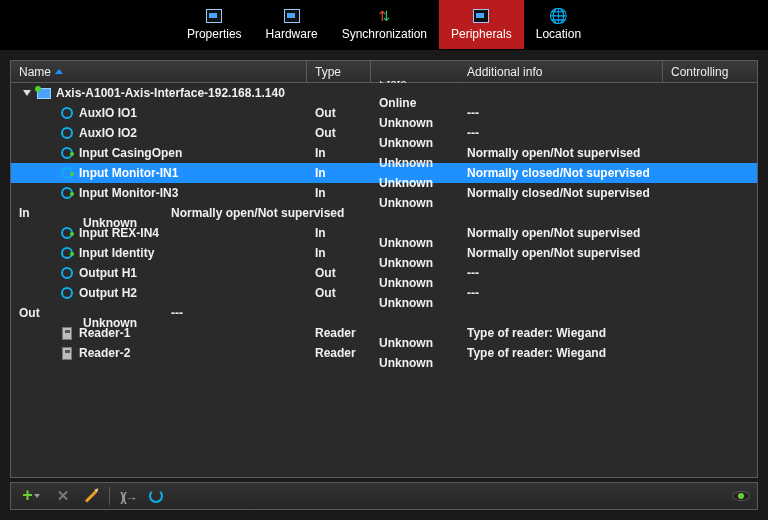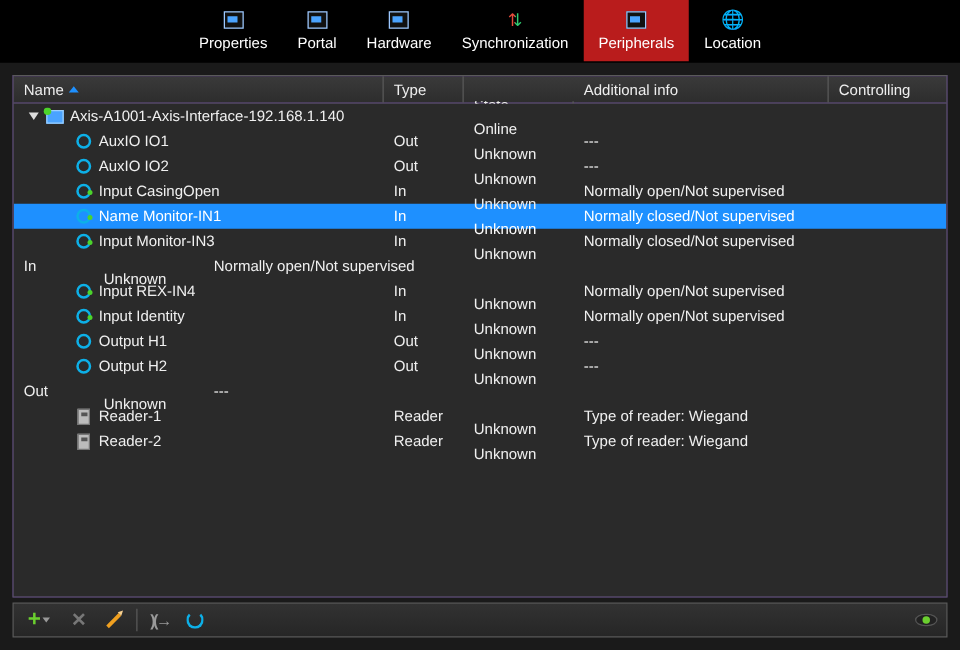--- a/index.html
+++ b/index.html
@@ -97,20 +97,21 @@
     width: 0; height: 0;
     border-left: 4px solid transparent;
     border-right: 4px solid transparent;
     border-bottom: 5px solid #1e90ff;
   }
 
   .grid-body {
     flex: 1;
     overflow: auto;
     background: #2a2a2a;
+    font-weight: bold;
   }
   .row {
     display: flex;
     height: 20px;
     align-items: center;
     color: #f0f0f0;
     font-size: 12px;
     cursor: pointer;
   }
   .row .col { border-right: none; padding: 0 8px; }
@@ -250,26 +251,20 @@
       <div class="tab">
         <div class="ticon">
           <div class="mini-icon"></div>
         </div>
         <div class="tlabel">Properties</div>
       </div>
       <div class="tab">
         <div class="ticon">
           <div class="mini-icon"></div>
         </div>
-        <div class="tlabel">Portal</div>
-      </div>
-      <div class="tab">
-        <div class="ticon">
-          <div class="mini-icon"></div>
-        </div>
         <div class="tlabel">Hardware</div>
       </div>
       <div class="tab">
         <div class="ticon">
           <span class="sync-glyph">⇅</span>
         </div>
         <div class="tlabel">Synchronization</div>
       </div>
       <div class="tab selected">
         <div class="ticon">
@@ -389,21 +384,21 @@
             <div class="col c-ctrl">
               <span></span>
             </div>
           </div>
           <div class="row selected">
             <div class="col c-name">
               <div class="name-cell indent1">
                 <span class="ico">
                   <span class="io-ico green"></span>
                 </span>
-                <span>Name Monitor-IN1</span>
+                <span>Input Monitor-IN1</span>
               </div>
             </div>
             <div class="col c-type">
               <span>In</span>
             </div>
             <div class="col c-state">
               <span>Unknown</span>
             </div>
             <div class="col c-info">
               <span>Normally closed/Not supervised</span>

